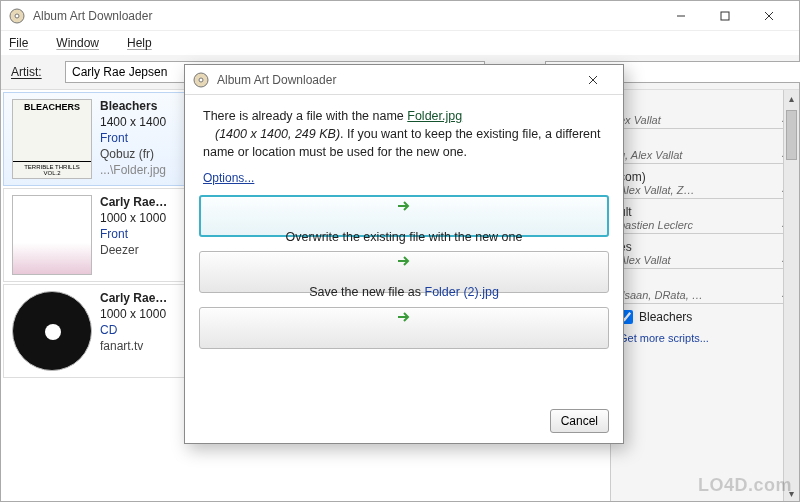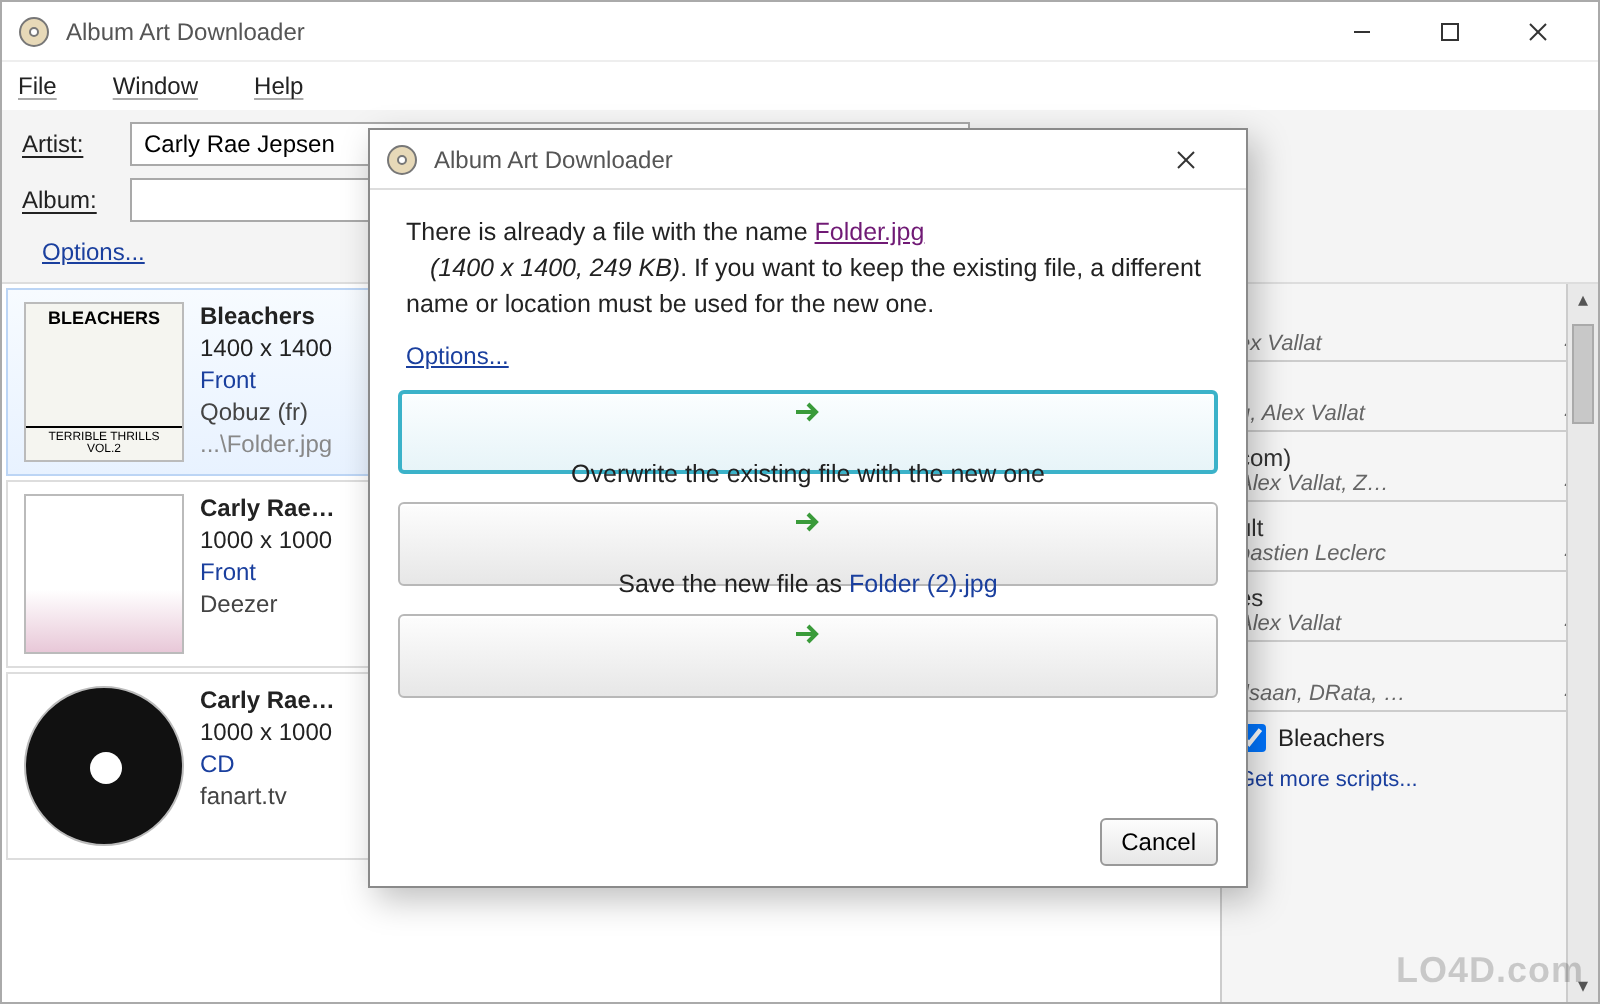--- a/index.html
+++ b/index.html
@@ -11,21 +11,21 @@
   .titlebar .app-icon { width: 16px; height: 16px; margin-right: 8px; }
   .app-icon svg { width: 16px; height: 16px; }
   .titlebar .title { color: #555; font-size: 12px; flex: 1; }
   .winbtns { display: flex; gap: 0; }
   .winbtn { width: 44px; height: 28px; display: flex; align-items: center; justify-content: center; color: #555; }
   
   .menubar { height: 24px; display: flex; align-items: center; padding: 0 8px; gap: 28px; font-size: 12px; }
   .menubar span { text-decoration: underline; text-decoration-color: #aaa; text-underline-offset: 2px; }
   .menubar .m { cursor: default; }
   
-  .toolbar { padding: 6px 10px; display: flex; flex-direction: column; gap: 6px; background: #f4f4f4; border-bottom: 1px solid #ddd; }
+  .toolbar { padding: 6px 10px; display: flex; flex-direction: row; gap: 6px; background: #f4f4f4; border-bottom: 1px solid #ddd; }
   .row { display: flex; align-items: center; gap: 8px; }
   .lbl { width: 46px; text-decoration: underline; text-underline-offset: 2px; }
   .field { flex: 0 0 420px; height: 22px; border: 1px solid #a9a9a9; background: #fff; padding: 2px 6px; font-size: 12px; }
   .options-link { color: #1a3f9e; text-decoration: underline; cursor: pointer; padding: 2px 10px; }
   
   .content { flex: 1; display: flex; position: relative; overflow: hidden; }
   .results { flex: 0 0 610px; background: #fff; overflow: hidden; border-right: 1px solid #ccc; }
   .side { flex: 1; background: #f5f5f5; position: relative; padding: 4px 4px; overflow: hidden; }
   
   .result { display: flex; gap: 8px; padding: 6px 8px; border: 1px solid #ddd; margin: 2px; }
@@ -47,21 +47,21 @@
   .side-check input { width: 14px; height: 14px; }
   .get-more { color: #1a3f9e; font-size: 11px; padding: 2px 4px; }
   .vscroll { position: absolute; right: 0; top: 0; bottom: 0; width: 16px; background: #e9e9e9; border-left: 1px solid #ccc; }
   .vscroll .thumb-bar { position: absolute; left: 2px; right: 2px; top: 20px; height: 50px; background: #c8c8c8; border: 1px solid #aaa; }
   .vscroll .arrow { position: absolute; left: 0; right: 0; height: 16px; display: flex; align-items: center; justify-content: center; font-size: 10px; color: #555; }
   
   
   .dialog { position: absolute; left: 184px; top: 64px; width: 440px; height: 380px; background: #fff; border: 1px solid #8a8a8a; box-shadow: 4px 6px 16px rgba(0,0,0,0.25); display: flex; flex-direction: column; z-index: 10; }
   .dialog .titlebar { height: 30px; border-bottom: 1px solid #ddd; }
   .dialog .body { padding: 12px 18px 6px 18px; font-size: 12.5px; line-height: 1.45; color: #222; }
-  .dialog .body .linkish { color: #701a75; text-decoration: underline; }
+  .dialog .body .linkish { color: #14532d; text-decoration: underline; }
   .dialog .body .ital { font-style: italic; margin-left: 12px; }
   .dialog .opt { padding: 4px 18px; }
   .dialog .choices { padding: 6px 14px; display: flex; flex-direction: column; gap: 14px; }
   .choice { height: 42px; border: 1px solid #b8b8b8; border-radius: 3px; background: linear-gradient(#fdfdfd,#e7e7e7); display: flex; align-items: center; padding: 0 14px; gap: 12px; font-size: 12.5px; box-shadow: inset 0 1px 0 #fff; flex-direction: column; }
   .choice.primary { border: 2px solid #3bb2c9; background: linear-gradient(#fbfeff,#e7f4f8); }
   .choice .arrow-icon svg { width: 18px; height: 18px; }
   .dialog .footer { margin-top: auto; padding: 10px 14px; display: flex; justify-content: flex-end; border-top: 0; }
   .cancel-btn { height: 24px; padding: 0 10px; border: 1px solid #999; border-radius: 3px; background: linear-gradient(#fdfdfd,#e7e7e7); font-size: 12px; }
   
   .watermark { position: absolute; right: 8px; bottom: 6px; color: rgba(0,0,0,0.18); font-size: 18px; font-weight: 600; letter-spacing: 0.5px; z-index: 5; }

